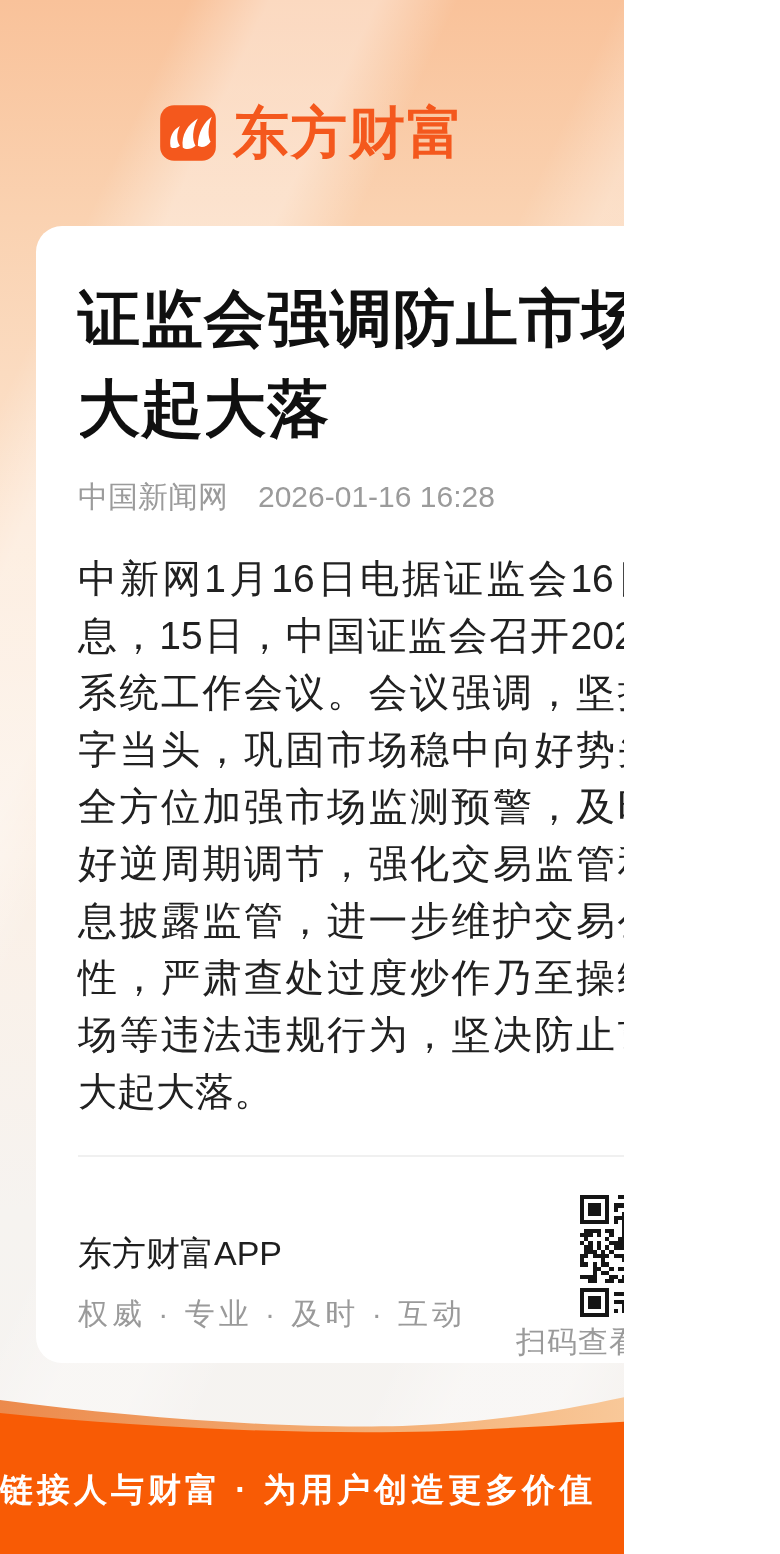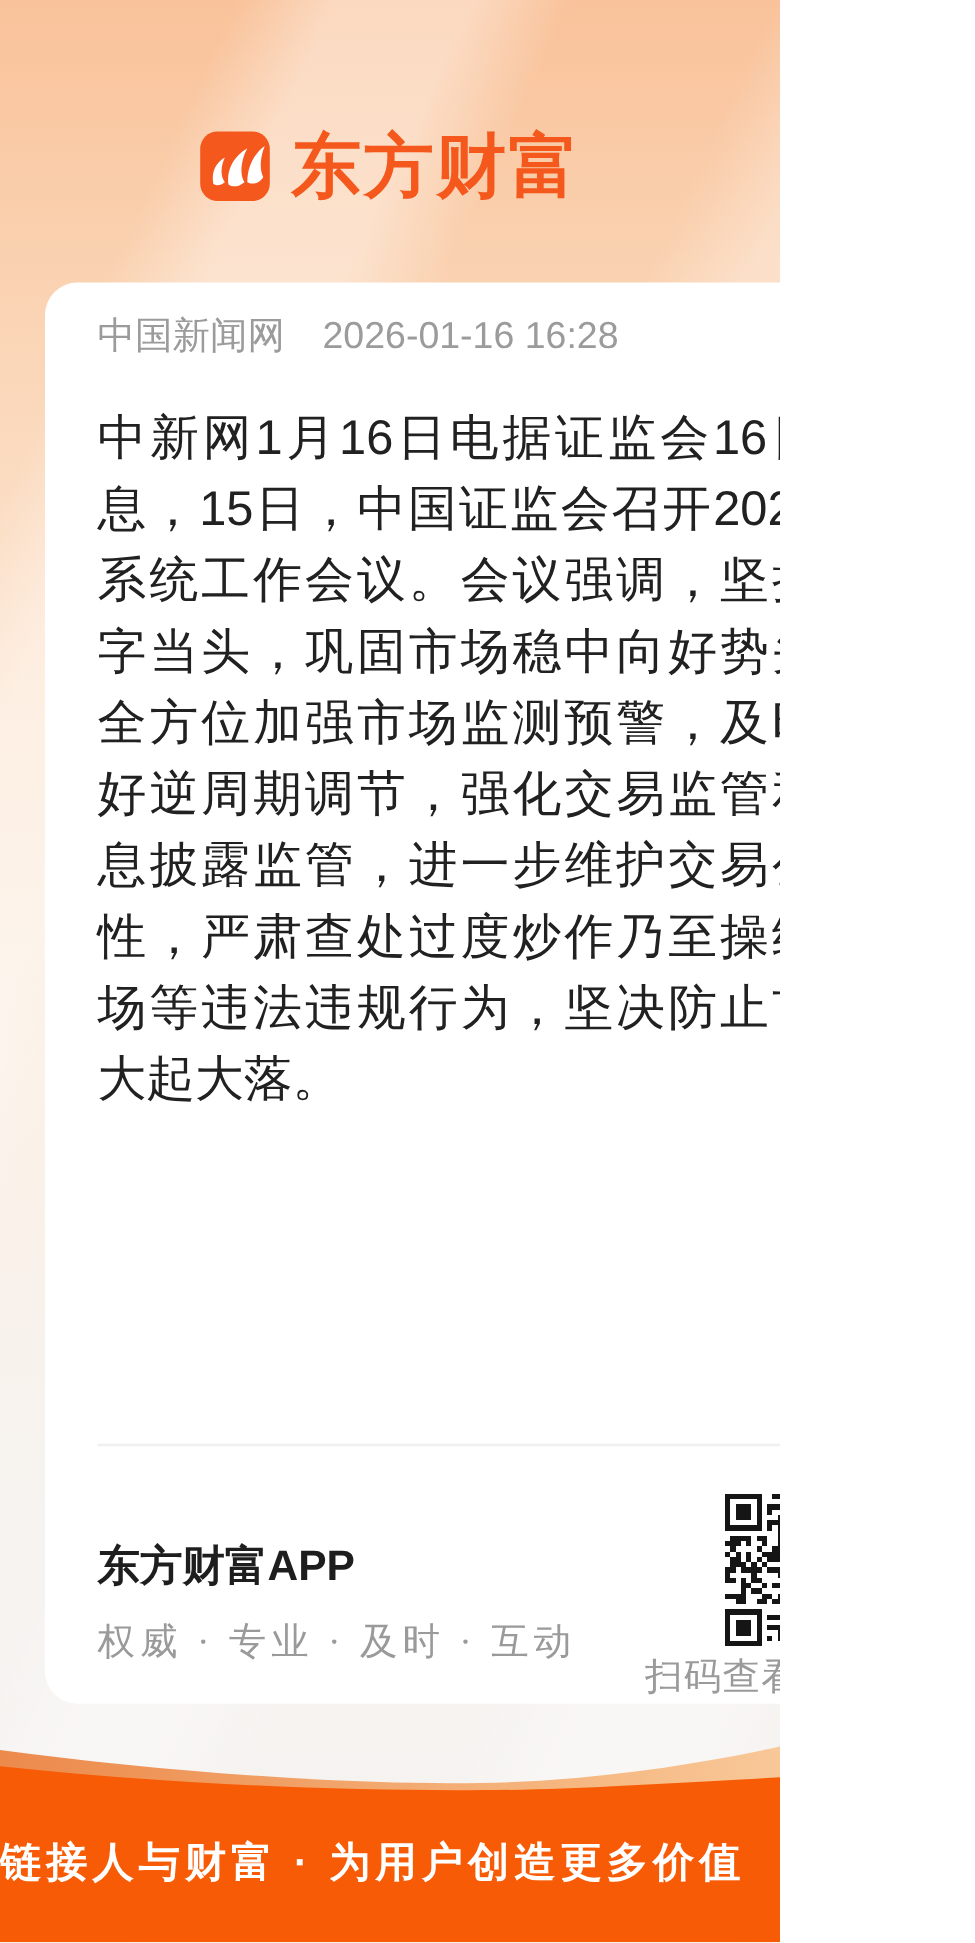--- a/index.html
+++ b/index.html
@@ -25,22 +25,22 @@
   
   .card{position:absolute;left:36px;top:226px;width:708px;height:1137px;background:#ffffff;border-radius:26px;box-sizing:border-box;padding:0 42px;}
   .title{margin:0;padding-top:48px;font-family:"Liberation Serif","DejaVu Serif",serif;font-weight:700;font-size:62px;line-height:90px;color:#101010;letter-spacing:1px;}
   .meta{margin-top:26px;font-size:30px;color:#9B9B9B;display:flex;gap:30px;line-height:34px;}
   .body{margin:36px 4px 0 0;font-size:39px;line-height:57px;color:#212121;text-align:justify;}
   
   .card-footer{position:absolute;left:42px;right:42px;top:929px;}
   .divider{height:2px;background:#F0F0F0;}
   .cf-row{display:flex;justify-content:space-between;align-items:flex-start;}
   .cf-left{padding-top:76px;}
-  .app-name{font-size:34px;font-weight:700;color:#1E1E1E;line-height:40px;}
-  .slogan{margin-top:24px;font-size:30px;color:#9A9A9A;letter-spacing:4px;line-height:34px;font-family:Liberation Serif, serif;}
+  .app-name{font-size:34px;font-weight:400;color:#1E1E1E;line-height:40px;}
+  .slogan{margin-top:24px;font-size:30px;color:#9A9A9A;letter-spacing:4px;line-height:34px;}
   .cf-right{padding-top:38px;display:flex;flex-direction:column;align-items:flex-end;}
   .qr-wrap{position:relative;width:122px;height:122px;}
   .qr-wrap svg.qr{width:122px;height:122px;display:block;shape-rendering:crispEdges;}
   .qr-logo{position:absolute;left:50%;top:50%;transform:translate(-50%,-50%);width:34px;height:34px;background:#F4581D;border:3px solid #ffffff;border-radius:8px;display:flex;align-items:center;justify-content:center;box-sizing:border-box;}
   .qr-logo svg{width:24px;height:24px;display:block;}
   .qr-caption{margin-top:10px;font-size:30px;color:#9A9A9A;line-height:30px;letter-spacing:1px;}
   
   .wave{position:absolute;left:0;bottom:0;width:780px;height:214px;display:block;}
   .footer-tagline{position:absolute;left:0;right:0;bottom:46px;color:#ffffff;font-size:33px;font-weight:700;letter-spacing:4px;line-height:36px;}
 </style>
@@ -63,20 +63,21 @@
     <span class="brand-icon">
       <svg viewBox="0 0 100 100">
         <rect x="2" y="2" width="96" height="96" rx="24" fill="#F4581D"></rect>
         <use href="#swoosh-shape" fill="#ffffff"></use>
       </svg>
     </span>
     <span class="brand-name">东方财富</span>
   </div>
 
   <div class="card">
+    <h1 class="title">证监会强调防止市场大起大落</h1>
 
     <div class="meta">
       <span>中国新闻网</span>
       <span>2026-01-16 16:28</span>
     </div>
 
     <p class="body">中新网1月16日电据证监会16日消息，15日，中国证监会召开2026年系统工作会议。会议强调，坚持稳字当头，巩固市场稳中向好势头。全方位加强市场监测预警，及时做好逆周期调节，强化交易监管和信息披露监管，进一步维护交易公平性，严肃查处过度炒作乃至操纵市场等违法违规行为，坚决防止市场大起大落。</p>
 
     <div class="card-footer">
       <div class="divider"></div>

